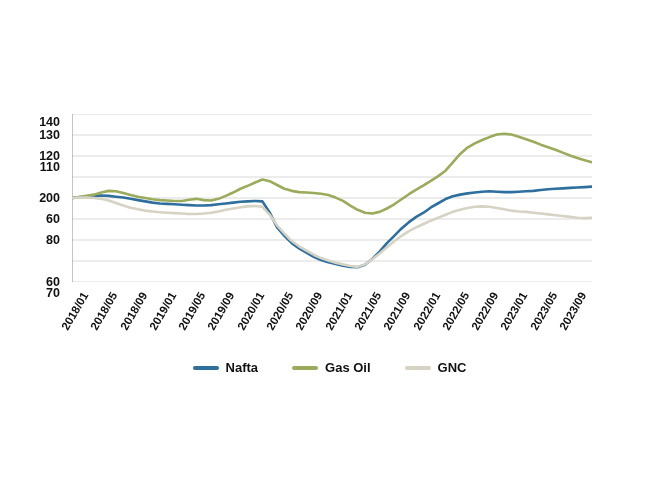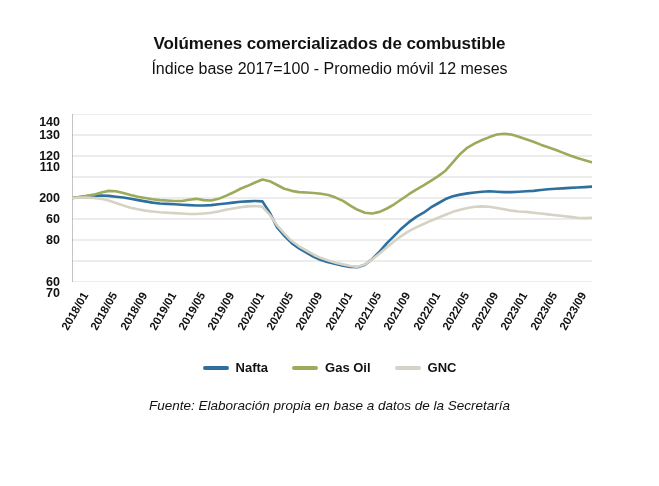--- a/index.html
+++ b/index.html
@@ -99,21 +99,21 @@
   }
   
   #legend {
     position: absolute;
     top: 360px;
     left: 0;
     width: 659px;
     display: flex;
     justify-content: center;
     align-items: center;
-    gap: 24px;
+    gap: 34px;
   }
   .legend-item {
     display: flex;
     align-items: center;
     gap: 7px;
   }
   .legend-swatch {
     width: 26px;
     height: 4px;
     border-radius: 2px;
@@ -135,24 +135,20 @@
     font-size: 13.5px;
     color: #111111;
     line-height: 1.55;
   }
 </style>
 </head>
 <body>
 
 <div id="chart-card">
 
-  <div id="title-block">
-    <div id="chart-title">Volúmenes comercializados de combustible</div>
-    <div id="chart-subtitle">Índice base 2017=100 - Promedio móvil 12 meses</div>
-  </div>
 
   <div id="plot-wrap">
     <div id="y-labels">
         <div class="y-tick" style="top: 168px;">60</div>
         <div class="y-tick" style="top: 147px; margin-top: 32px;">70</div>
         <div class="y-tick" style="top: 126px;">80</div>
         <div class="y-tick" style="top: 105px;">60</div>
         <div class="y-tick" style="top: 84px;">200</div>
         <div class="y-tick" style="top: 53px; text-align: center;">110</div>
         <div class="y-tick" style="top: 42px;">120</div>
@@ -210,16 +206,15 @@
         <span class="legend-swatch" style="background: rgb(154, 171, 92);"></span>
         <span class="legend-label">Gas Oil</span>
       </div>
       <div class="legend-item">
         <span class="legend-swatch" style="background: rgb(214, 210, 196);"></span>
         <span class="legend-label">GNC</span>
       </div>
     </div>
 
   <div id="source-note">
-    <div>Fuente: Elaboración propia en base a datos de la Secretaría</div>
   </div>
 
 </div>
 
 </body></html>

